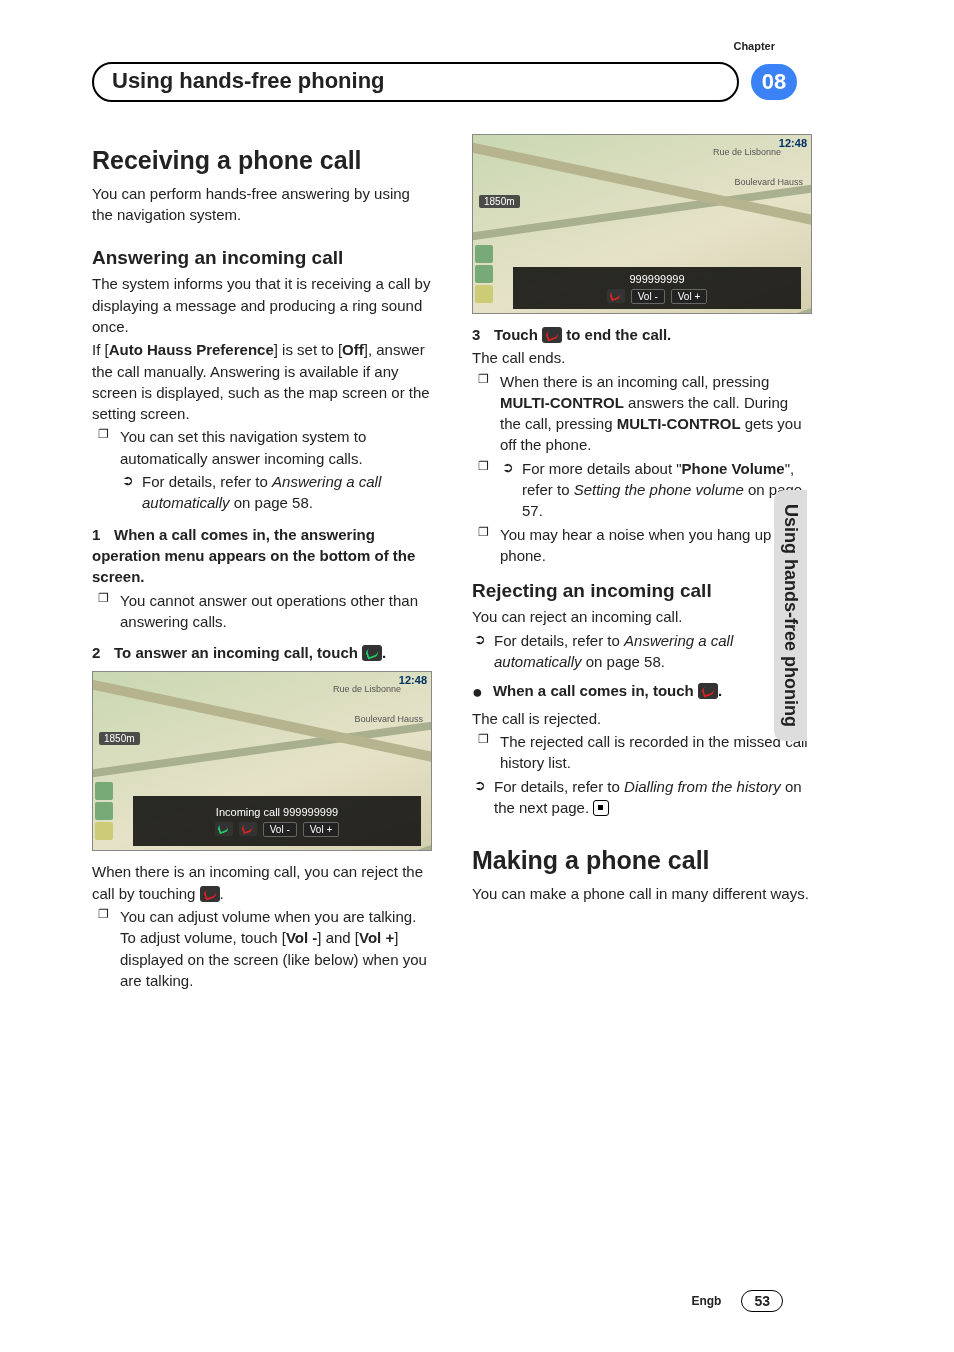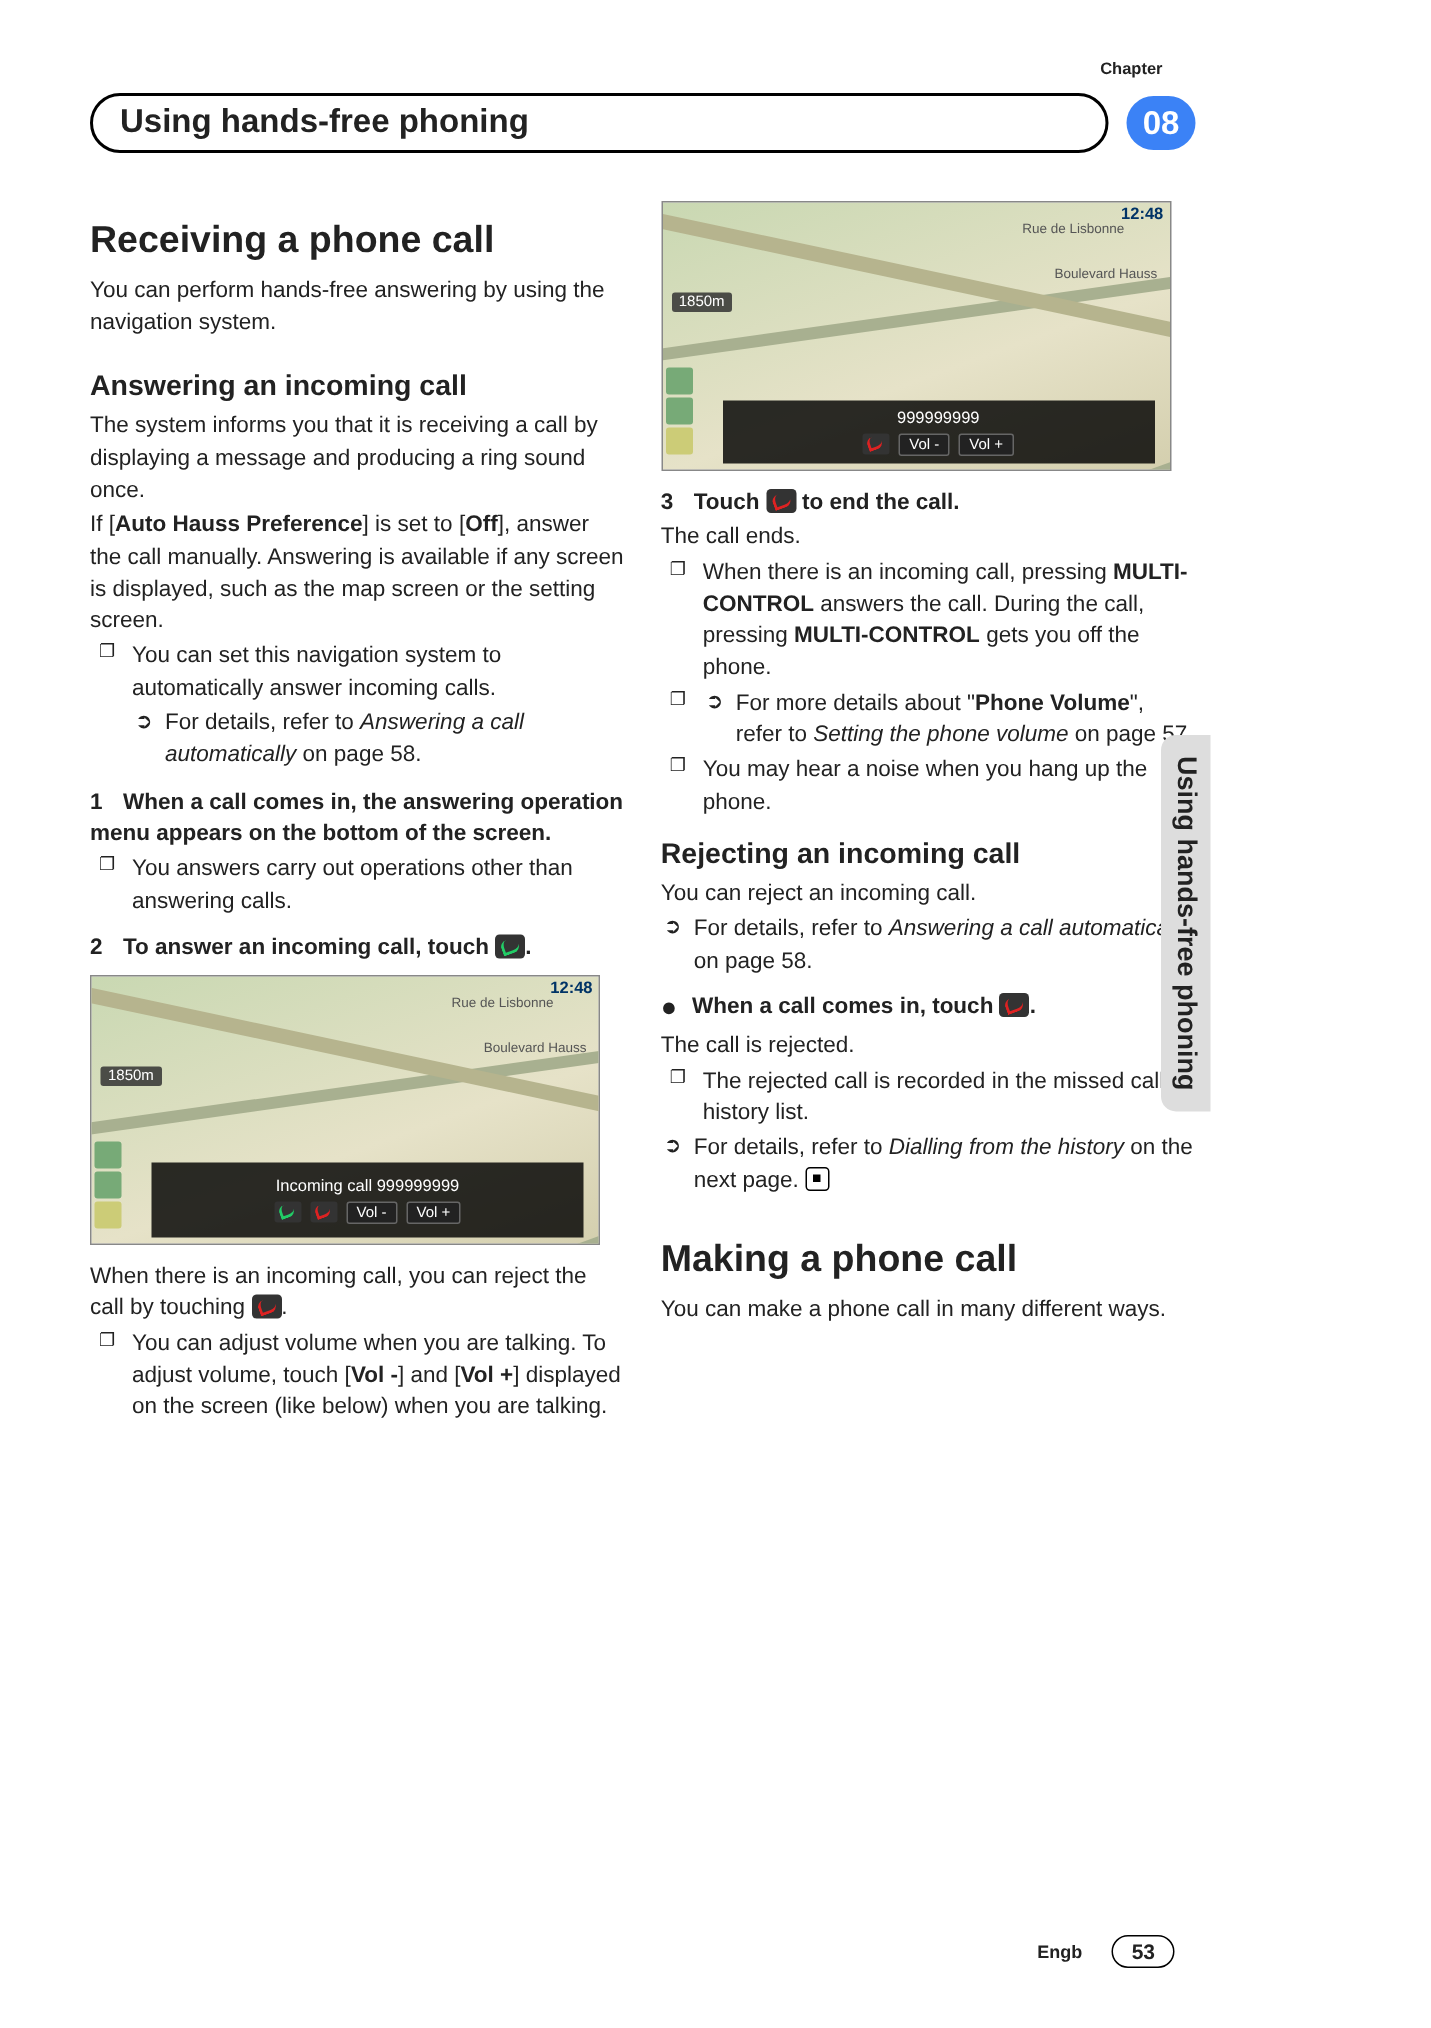--- a/index.html
+++ b/index.html
@@ -1,23 +1,23 @@
 <!DOCTYPE html>
 <html><head>
   <meta charset="utf-8">
   <style>
     * { box-sizing: border-box; margin: 0; padding: 0; }
     html, body { width: 954px; height: 1352px; background: #fff; font-family: Arial, Helvetica, sans-serif; color: #222; }
-    .page { position: relative; width: 853px; height: 1352px; padding: 56px 56px 46px 60px; }
+    .page { position: relative; width: 853px; height: 1352px; padding: 56px 56px 46px 92px; }
     .chapter-label { position: absolute; top: 40px; right: 78px; font-size: 11px; font-weight: bold; }
     .header-row { display: flex; align-items: center; margin-bottom: 26px; margin-top: 6px; gap: 12px; }
     .header-pill { flex: 1; border: 2px solid #000; border-radius: 22px; padding: 4px 18px 6px 18px; display: flex; align-items: center; }
     .header-pill h2 { font-size: 22px; font-weight: 900; }
     .header-badge { width: 46px; height: 36px; background: #3b82f6; color: #fff; border-radius: 18px; display: flex; align-items: center; justify-content: center; font-size: 22px; font-weight: 900; }
-    .cols { display: flex; gap: 24px; }
+    .cols { display: flex; gap: 40px; }
     .col { width: 390px; }
     h1.section { font-size: 25px; font-weight: 900; margin: 18px 0 8px 0; line-height: 1.15; }
     h3.subsection { font-size: 19px; font-weight: 900; margin: 14px 0 4px 0; }
     p { font-size: 15px; line-height: 1.42; margin-bottom: 2px; }
     .step { font-size: 15px; font-weight: 900; margin: 10px 0 2px 0; line-height: 1.42; }
     .step-num { display: inline-block; width: 22px; }
     .bullets { list-style: none; padding-left: 28px; }
     .bullets li { font-size: 15px; line-height: 1.42; position: relative; margin-bottom: 2px; }
     .bullets li::before { content: "❐"; position: absolute; left: -22px; top: 0; font-size: 12px; }
     .sub-bullets { list-style: none; padding-left: 22px; margin-top: 2px; }
@@ -89,21 +89,21 @@
               <span>For details, refer to </span><span class="italic">Answering a call automatically</span><span> on page 58.</span>
             </li>
           </ul>
         </li>
       </ul>
 
       <p class="step">
         <span class="step-num">1</span><span>When a call comes in, the answering operation menu appears on the bottom of the screen.</span>
       </p>
       <ul class="bullets">
-        <li>You answers carry out operations other than answering calls.</li>
+        <li>You cannot answer out operations other than answering calls.</li>
       </ul>
 
       <p class="step">
         <span class="step-num">2</span><span>To answer an incoming call, touch </span><span class="icon-btn green"></span><span>.</span>
       </p>
 
       <div class="map-shot">
         <div class="road r1"></div>
           <div class="road r2"></div>
           <div class="road r3"></div>

